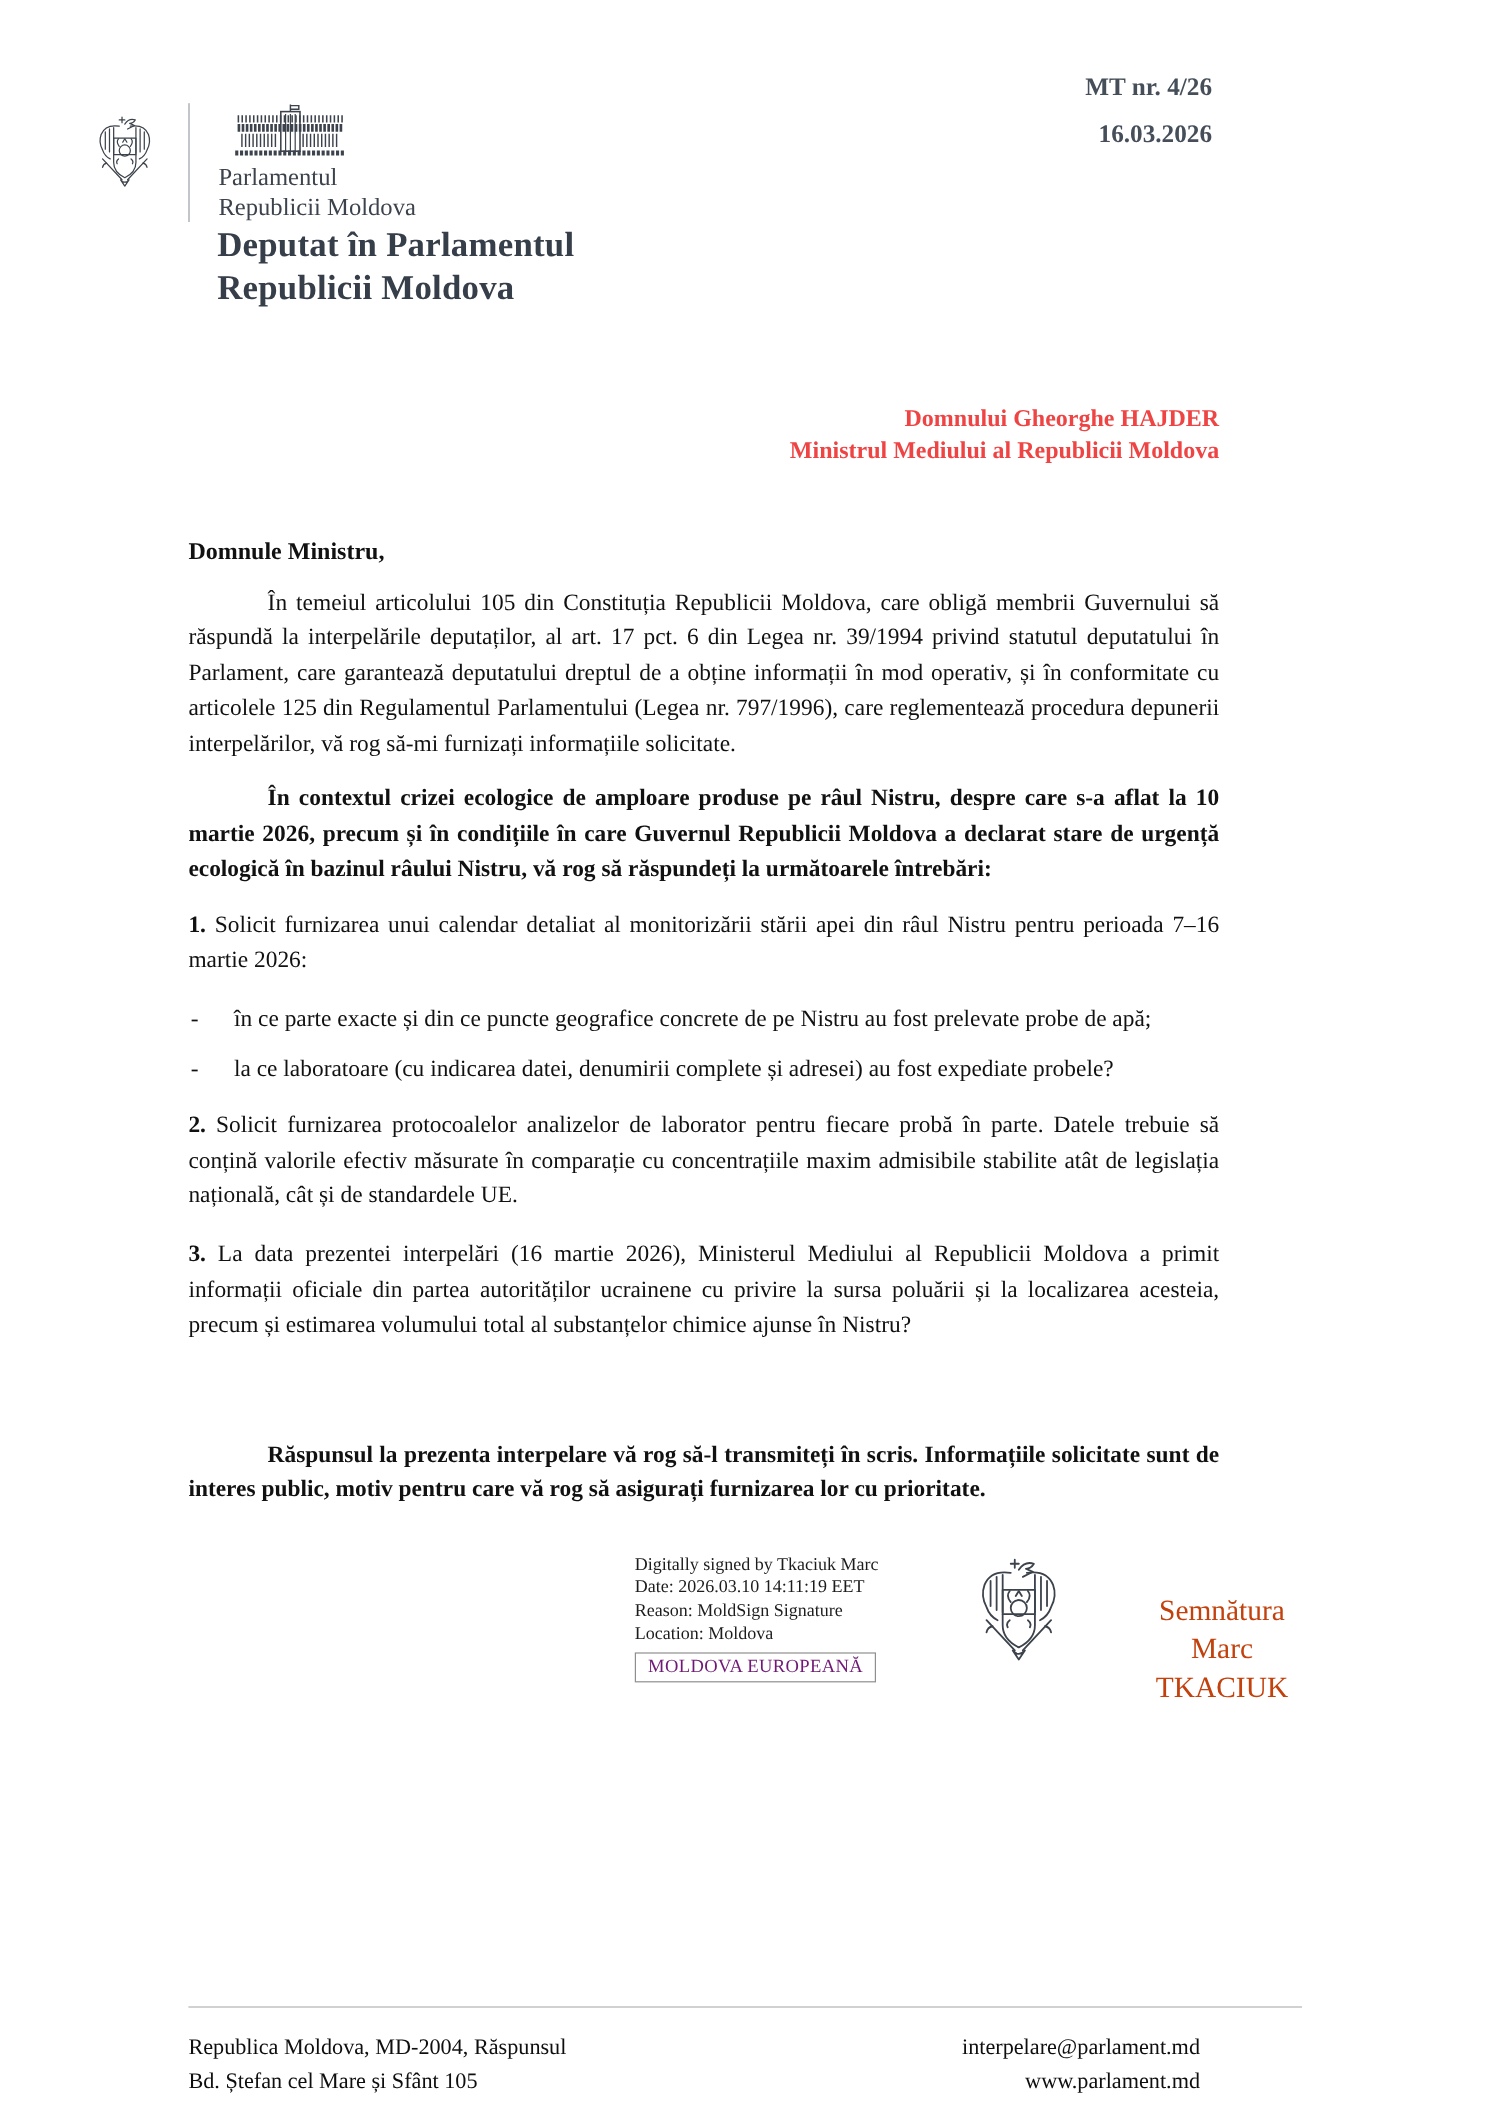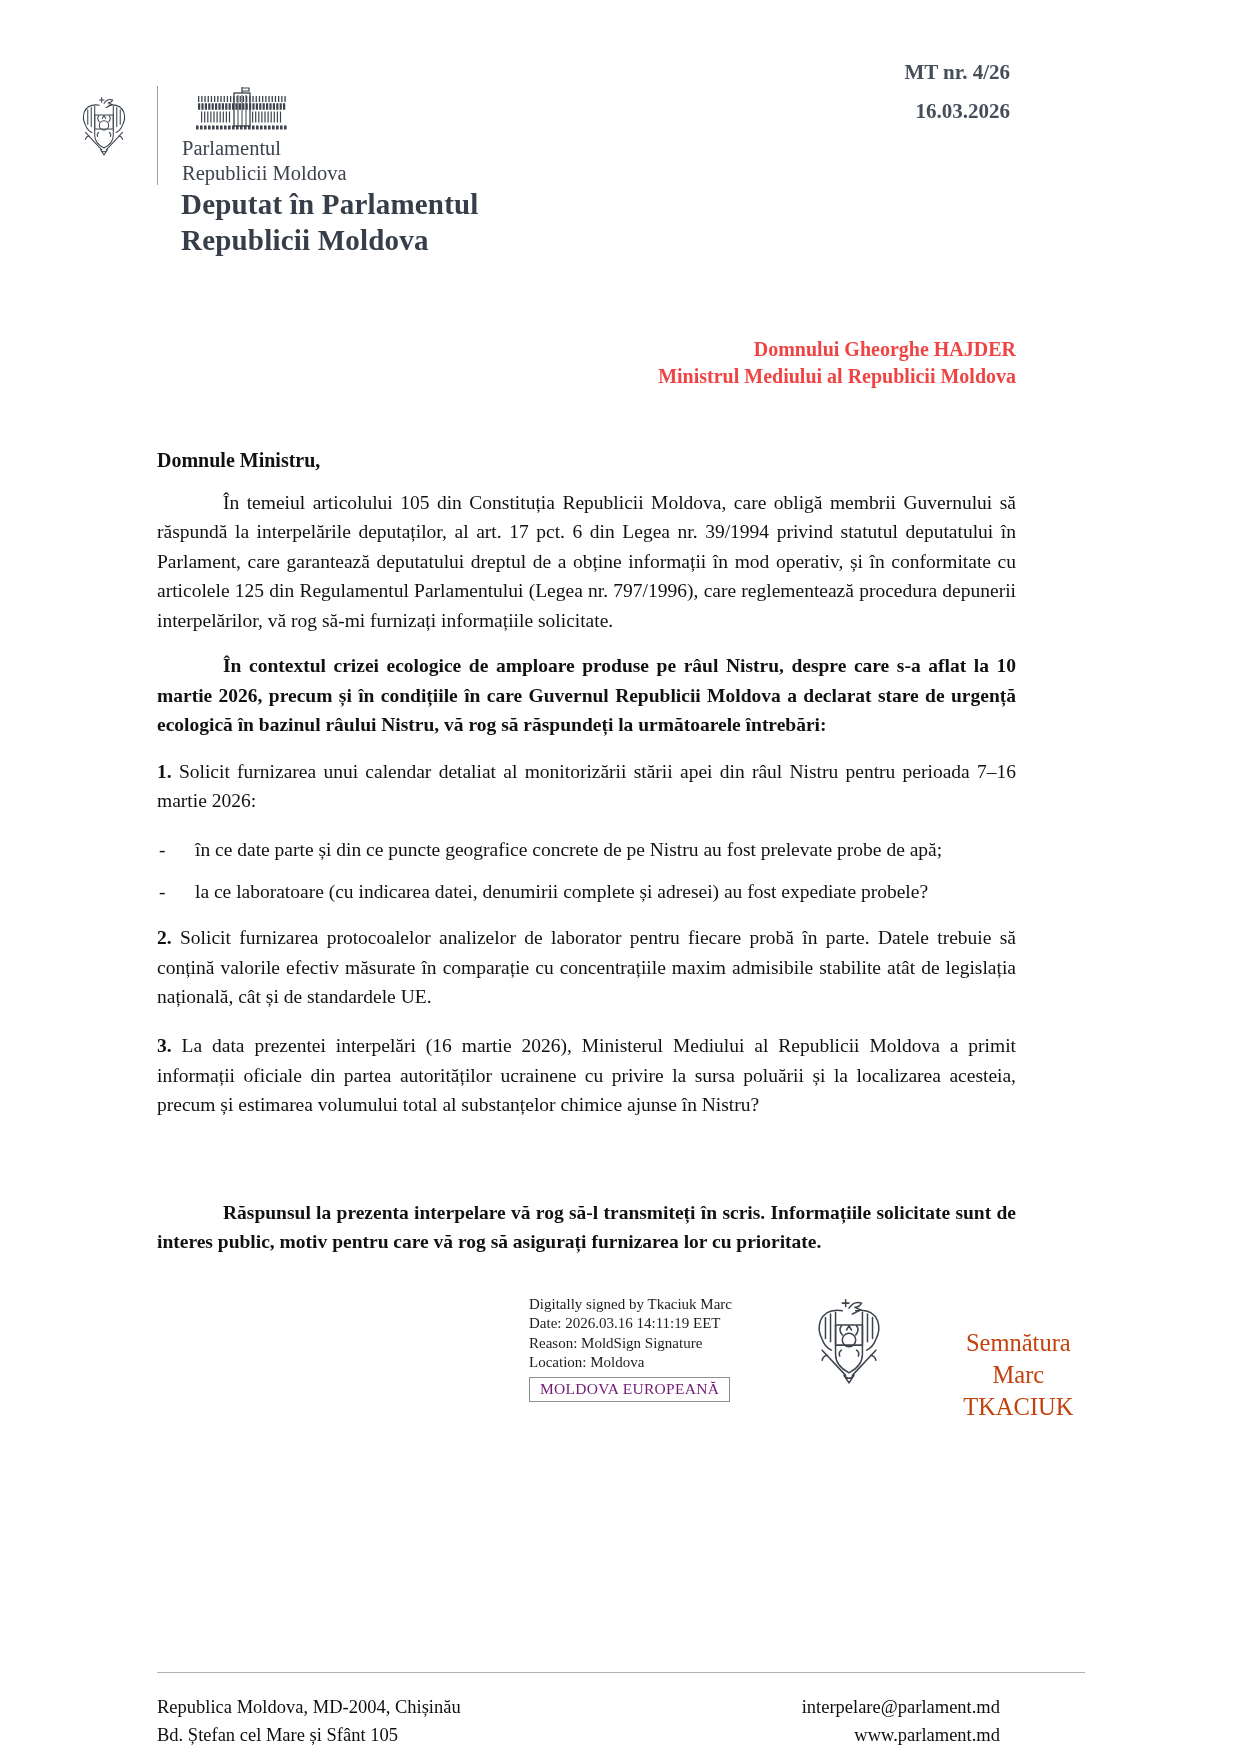--- a/index.html
+++ b/index.html
@@ -132,37 +132,37 @@
     <div class="salutation">Domnule Ministru,</div>
 
     <p class="body">În temeiul articolului 105 din Constituția Republicii Moldova, care obligă membrii Guvernului să răspundă la interpelările deputaților, al art. 17 pct. 6 din Legea nr. 39/1994 privind statutul deputatului în Parlament, care garantează deputatului dreptul de a obține informații în mod operativ, și în conformitate cu articolele 125 din Regulamentul Parlamentului (Legea nr. 797/1996), care reglementează procedura depunerii interpelărilor, vă rog să-mi furnizați informațiile solicitate.</p>
 
     <p class="body context">În contextul crizei ecologice de amploare produse pe râul Nistru, despre care s-a aflat la 10 martie 2026, precum și în condițiile în care Guvernul Republicii Moldova a declarat stare de urgență ecologică în bazinul râului Nistru, vă rog să răspundeți la următoarele întrebări:</p>
 
     <p class="item"><b>1.</b> <span>Solicit furnizarea unui calendar detaliat al monitorizării stării apei din râul Nistru pentru perioada 7–16 martie 2026:</span></p>
 
     <div class="bullet">
       <span class="marker">-</span>
-      <span>în ce date parte și din ce puncte geografice concrete de pe Nistru au fost prelevate probe de apă;</span>
+      <span>în ce parte exacte și din ce puncte geografice concrete de pe Nistru au fost prelevate probe de apă;</span>
     </div>
     <div class="bullet">
       <span class="marker">-</span>
       <span>la ce laboratoare (cu indicarea datei, denumirii complete și adresei) au fost expediate probele?</span>
     </div>
 
     <p class="item"><b>2.</b> <span>Solicit furnizarea protocoalelor analizelor de laborator pentru fiecare probă în parte. Datele trebuie să conțină valorile efectiv măsurate în comparație cu concentrațiile maxim admisibile stabilite atât de legislația națională, cât și de standardele UE.</span></p>
 
     <p class="item"><b>3.</b> <span>La data prezentei interpelări (16 martie 2026), Ministerul Mediului al Republicii Moldova a primit informații oficiale din partea autorităților ucrainene cu privire la sursa poluării și la localizarea acesteia, precum și estimarea volumului total al substanțelor chimice ajunse în Nistru?</span></p>
 
     <p class="body closing">Răspunsul la prezenta interpelare vă rog să-l transmiteți în scris. Informațiile solicitate sunt de interes public, motiv pentru care vă rog să asigurați furnizarea lor cu prioritate.</p>
 
     <div class="sig-row">
       <div class="sig-digital">
         <div>Digitally signed by Tkaciuk Marc</div>
-        <div>Date: 2026.03.16 14:11:19 EET</div>
+        <div>Date: 2026.03.10 14:11:19 EET</div>
         <div>Reason: MoldSign Signature</div>
         <div>Location: Moldova</div>
         <div class="stamp">MOLDOVA EUROPEANĂ</div>
       </div>
 
       <svg class="coat-lg lineart" viewBox="0 0 100 130">
         <g stroke-width="1.8" stroke-linecap="round" stroke-linejoin="round">
           <path d="M46 4 v8 M42 8 h8"></path>
           <path d="M50 14 q6 -9 15 -6 q-3 5 -8 5 l7 3 -10 5"></path>
           <path d="M42 17 Q22 14 16 29 q-4 11 2 22 q3 9 11 13"></path>
@@ -183,21 +183,21 @@
 
       <div class="sig-name">
         <div>Semnătura</div>
         <div>Marc TKACIUK</div>
       </div>
     </div>
   </div>
 
   <div class="footer">
     <div class="footer-left">
-      <div>Republica Moldova, MD-2004, Chișinău</div>
+      <div>Republica Moldova, MD-2004, Răspunsul</div>
       <div>Bd. Ștefan cel Mare și Sfânt 105</div>
     </div>
     <div class="footer-right">
       <div>interpelare@parlament.md</div>
       <div>www.parlament.md</div>
     </div>
   </div>
 
 </div>
 

